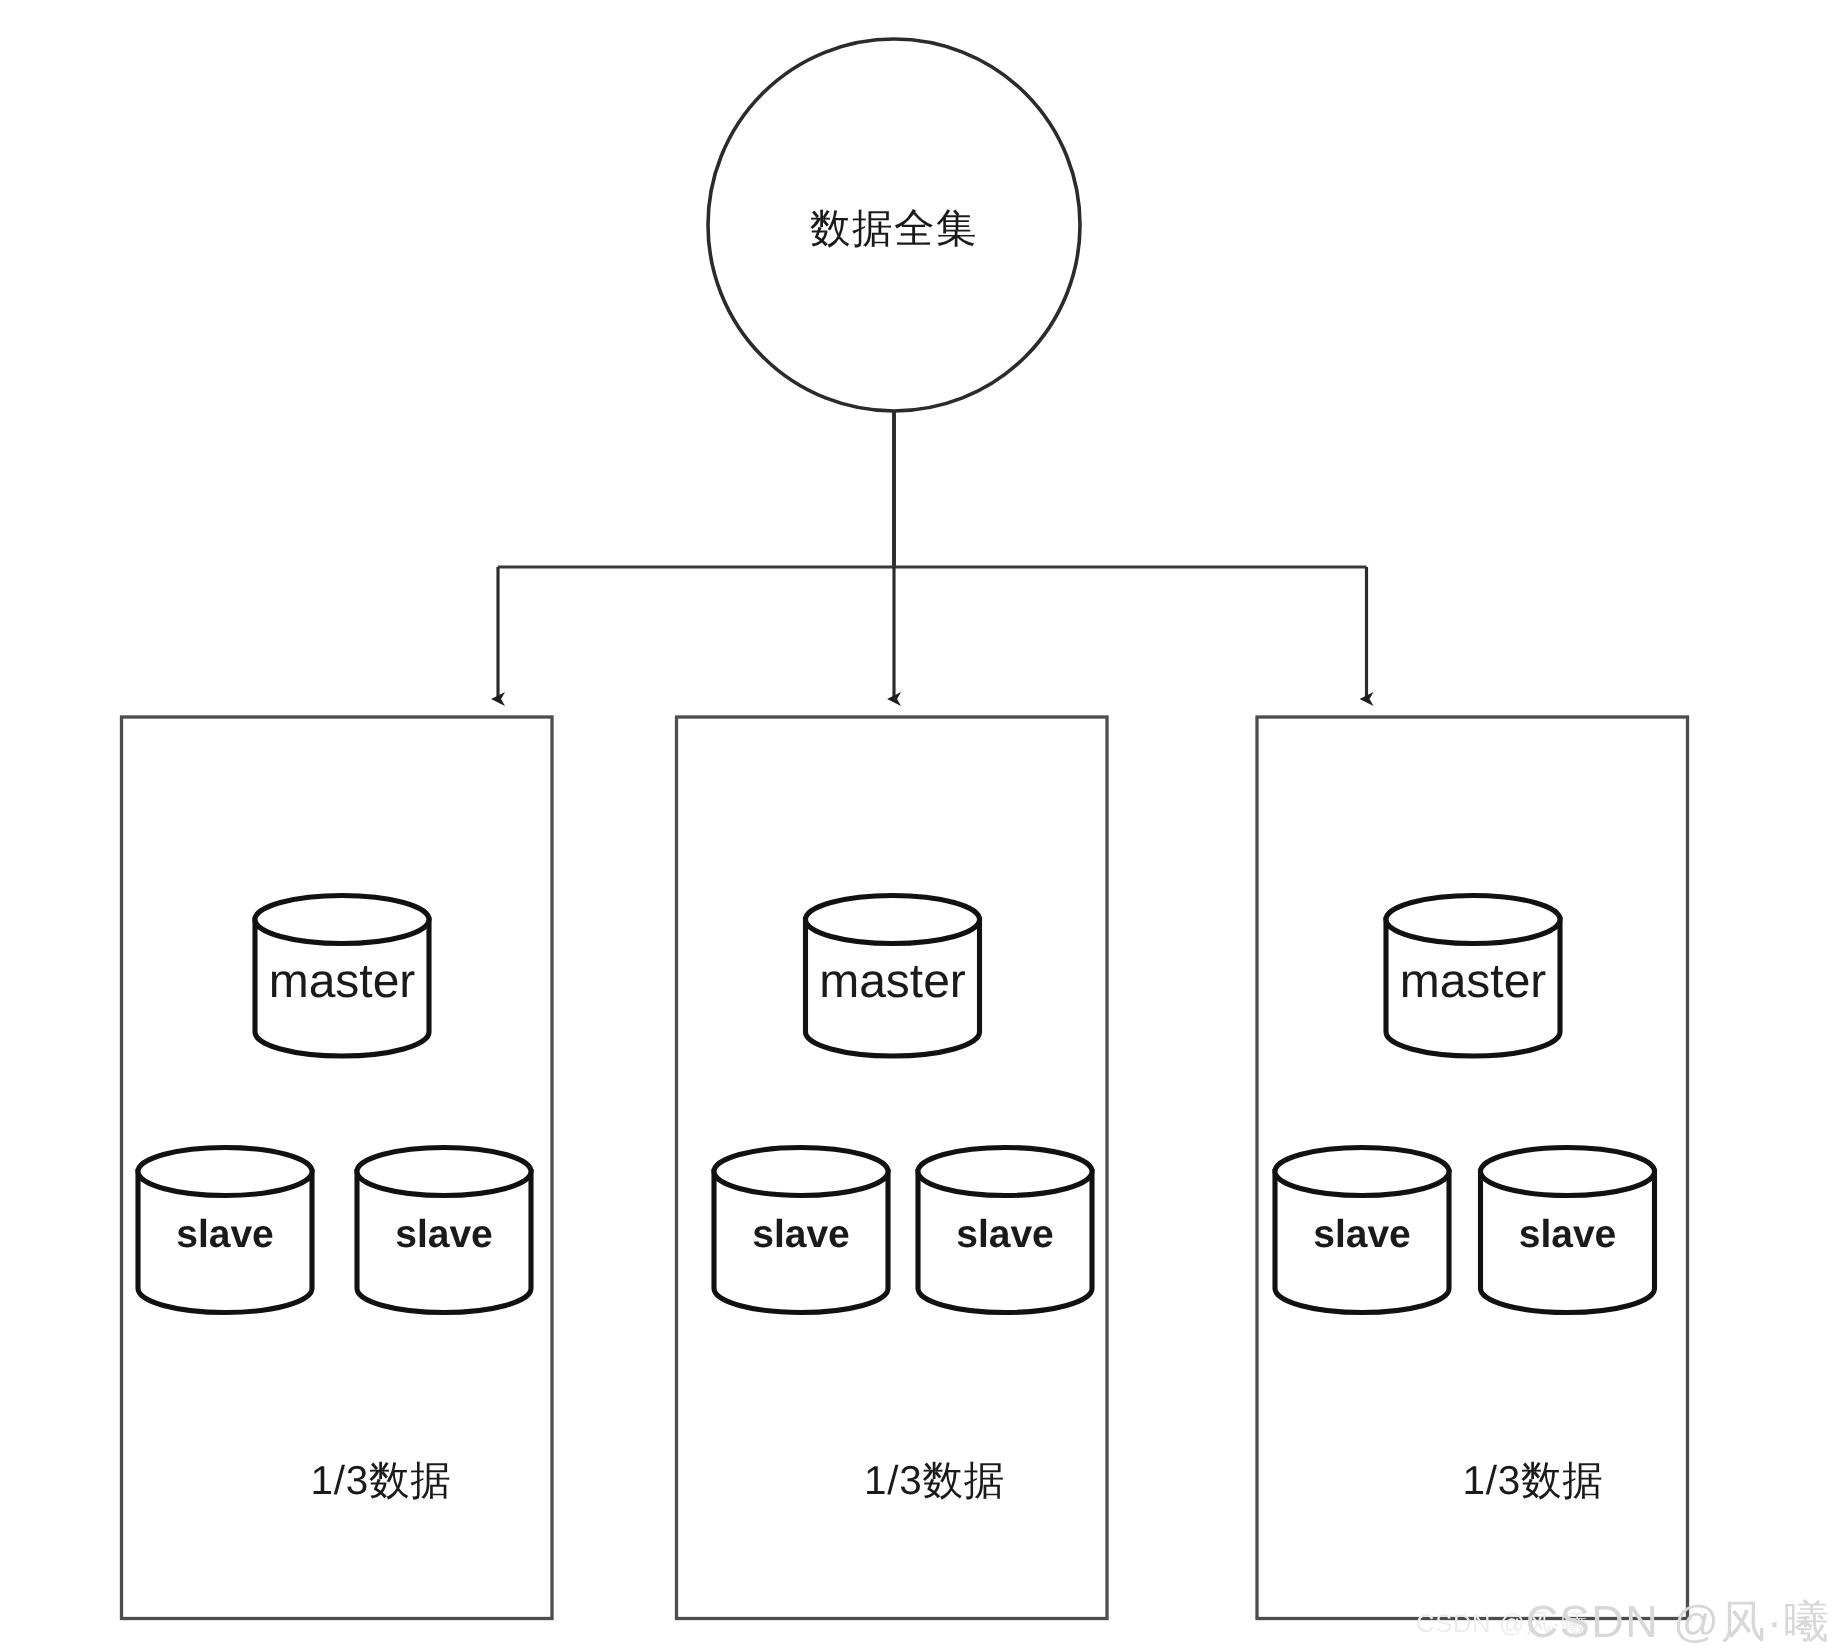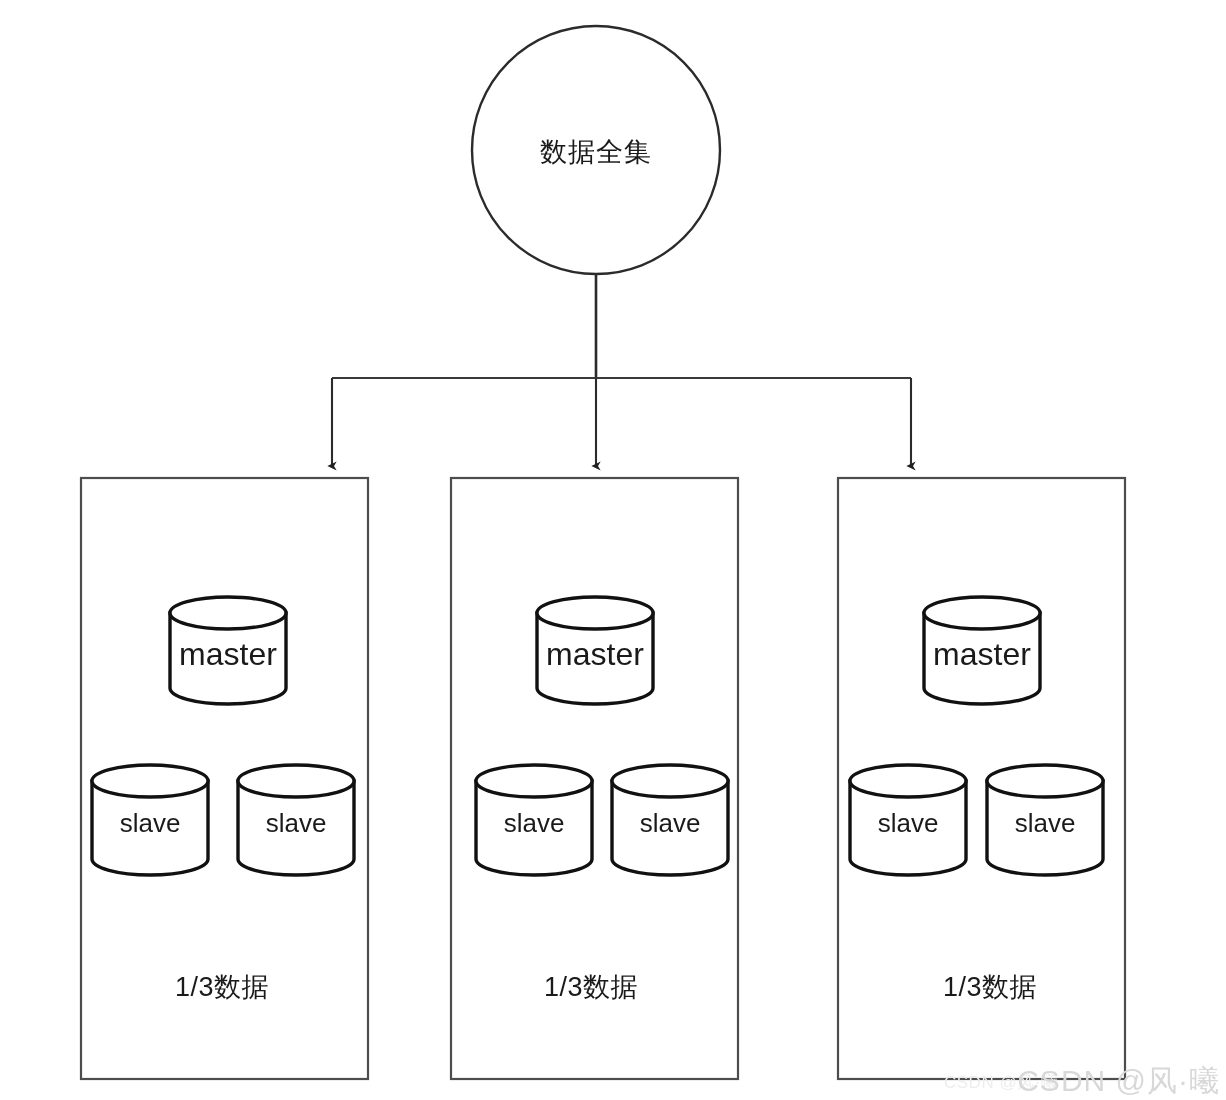--- a/index.html
+++ b/index.html
@@ -38,24 +38,26 @@
   }
   .lbl-root {
     font-size: 27px;
     letter-spacing: 1px;
   }
   .lbl-cyl-master {
     font-size: 32px;
   }
   .lbl-cyl-slave {
     font-size: 26px;
+    font-weight: bold;
   }
   .lbl-shard {
     font-size: 27px;
     letter-spacing: 0.5px;
+    margin-left: 32px;
   }
   .watermark {
     position: absolute;
     right: 6px;
     bottom: 2px;
     font-size: 30px;
     color: #d8d8d8;
     white-space: nowrap;
     letter-spacing: 1px;
     font-family: "Liberation Sans", "DejaVu Sans", sans-serif;

